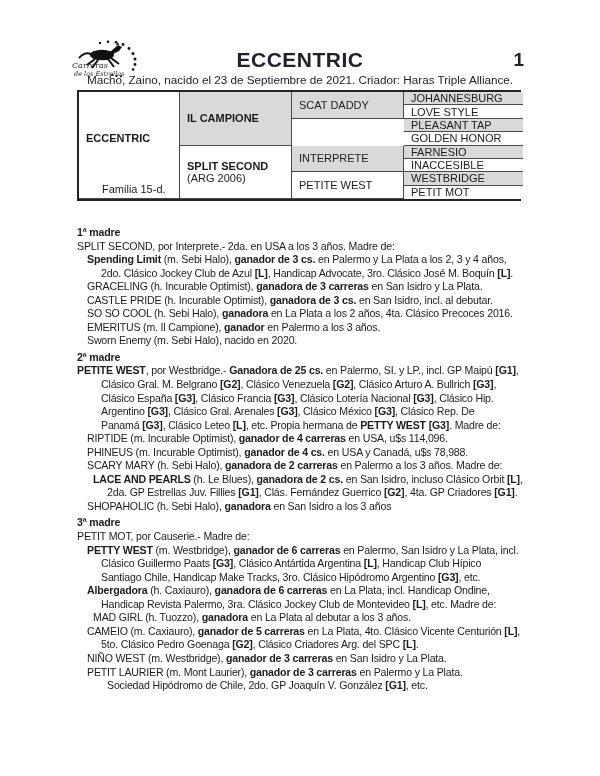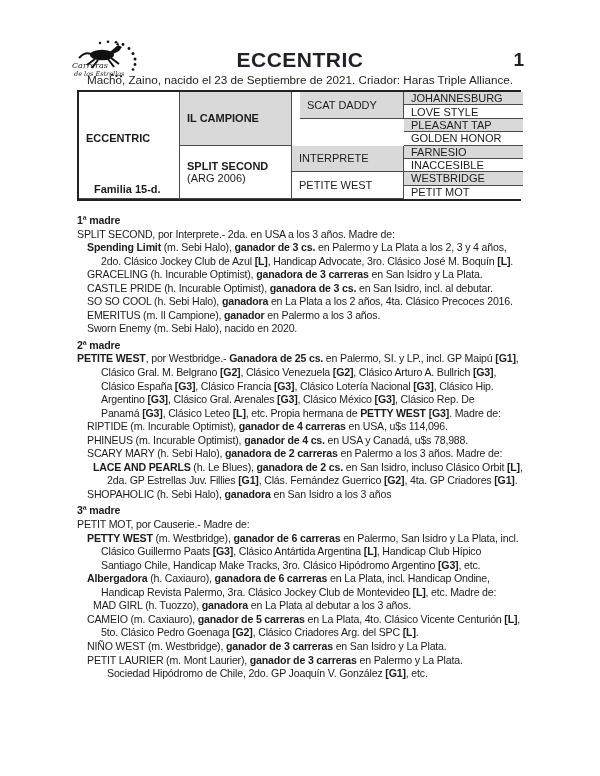--- a/index.html
+++ b/index.html
@@ -34,37 +34,37 @@
   .cell{
     border-right:1px solid #4a4a4a;border-bottom:1px solid #4a4a4a;
     display:flex;flex-direction:column;justify-content:center;
     padding-left:7px;box-sizing:border-box;overflow:hidden;background:#fff;
   }
   .cell.last-col{border-right:none;}
   .cell.last-row{border-bottom:none;}
   .sh{background:#d9d9d9;}
   .c1{grid-column:1;grid-row:1/9;position:relative;justify-content:center;}
   .c1 .subject{font-weight:bold;margin-bottom:14px;}
-  .c1 .family{position:absolute;left:15px;bottom:3px;font-weight:bold;}
+  .c1 .family{position:absolute;left:23px;bottom:3px;font-weight:normal;}
   .c2a{grid-column:2;grid-row:1/5;}
   .c2b{grid-column:2;grid-row:5/9;}
   .bname{font-weight:bold;}
   .subline{font-weight:normal;}
-  .g3-1{grid-column:3;grid-row:1/3;margin-left:8px;}
+  .g3-1{grid-column:3;grid-row:1/3;}
   .g3-2{grid-column:3;grid-row:3/5;}
   .g3-3{grid-column:3;grid-row:5/7;}
   .g3-4{grid-column:3;grid-row:7/9;}
   .g4{grid-column:4;}
   
   .sections{
     position:absolute;left:77px;top:214px;width:500px;
     font-size:10.6px;line-height:13.55px;letter-spacing:-.18px;
   }
   .sec-heading{font-weight:bold;margin-top:3px;}
-  .sec-heading:first-child{margin-top:0;}
+  .sec-heading:first-child{margin-top:12px;}
   .pline{white-space:nowrap;}
   .pline .b{font-weight:bold;}
   .ind0{padding-left:0;}
   .ind1{padding-left:10px;}
   .ind2{padding-left:16px;}
   .ind3{padding-left:24px;}
   .ind4{padding-left:30px;}
   
   .logo svg{display:block;}
   .logo text{font-family:"DejaVu Serif","Liberation Serif",serif;font-style:italic;fill:#222;}

